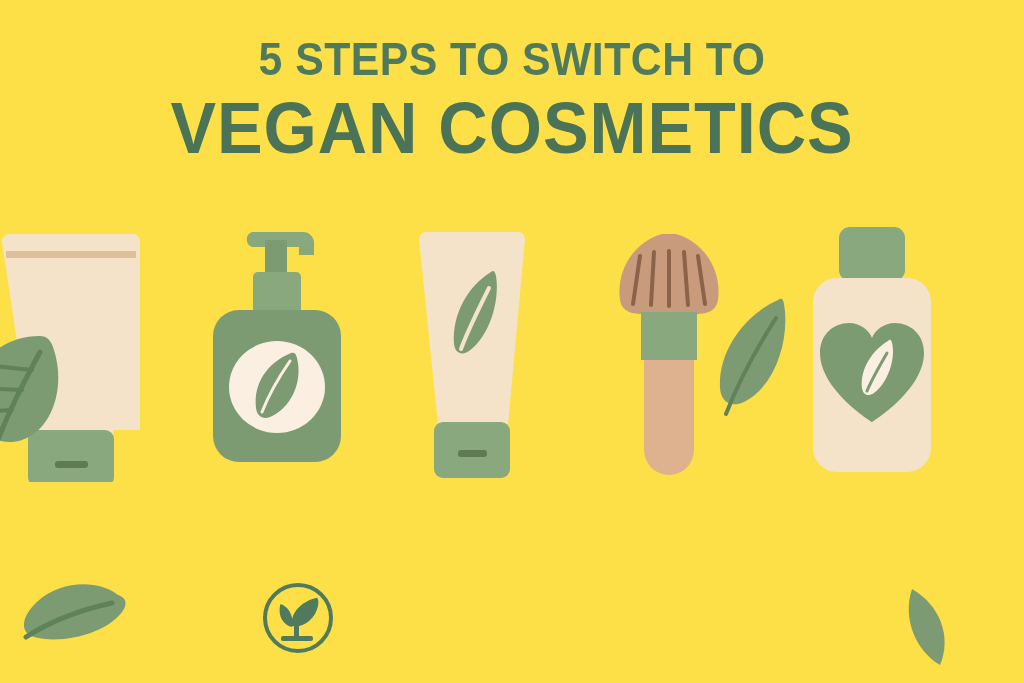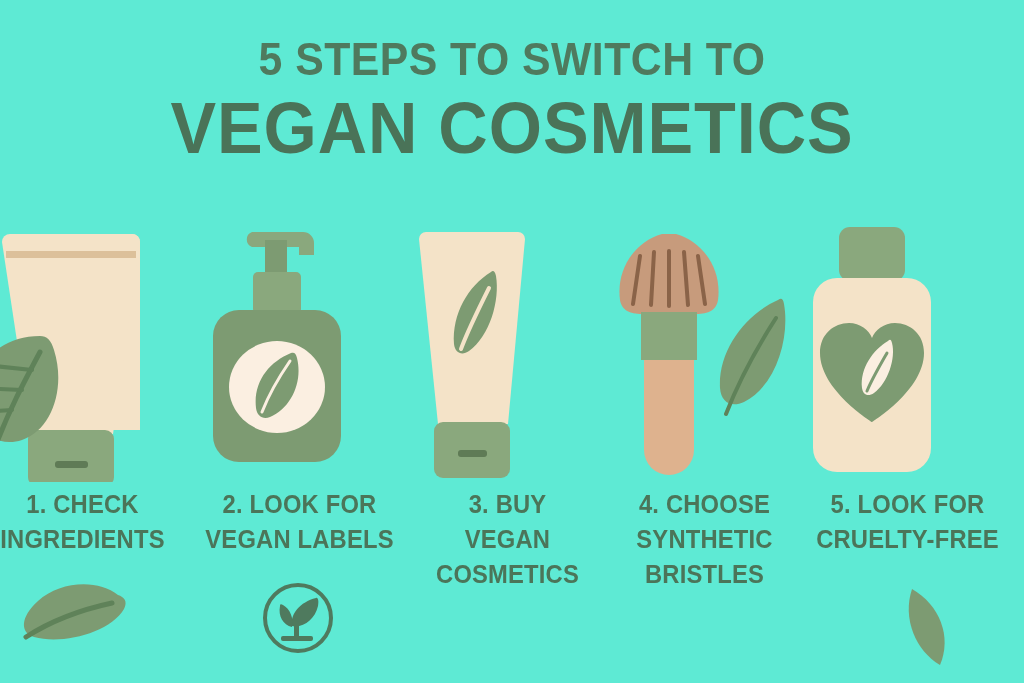--- a/index.html
+++ b/index.html
@@ -120,21 +120,21 @@
     position: absolute;
   }
   .deco-leaf-left   { left: -32px;  top: 330px; }
   .deco-leaf-bl     { left: 14px;   top: 575px; }
   .deco-badge       { left: 258px;  top: 578px; }
   .deco-leaf-br     { left: 896px;  top: 585px; }
 </style>
 </head>
 <body style="background: rgb(252, 246, 236);">
 
-<div id="infographic" style="background: #5eead4;">
+<div id="infographic" style="background: #fde047;">
 
   <div class="title-block">
     <span class="title-line-1">5 STEPS TO SWITCH TO</span>
     <span class="title-line-2">VEGAN COSMETICS</span>
   </div>
 
   <div class="steps-row">
 
     <div class="step col-1">
       <div class="step-art">
@@ -227,34 +227,20 @@
                    C119 168 67 200 67 200 Z" fill="#7d9b72"></path>
 
           <path d="M83 119 C68 128 55 146 57 166 C58 173 63 175 69 171 C83 161 91 136 87 121 C86 117 85 117 83 119 Z" fill="#fbefe1"></path>
           <path d="M82 131 C74 145 67 157 62 169" stroke="#7d9b72" stroke-width="3" fill="none" stroke-linecap="round"></path>
         </svg>
       </div>
     </div>
 
   </div>
 
-  <div class="labels-row">
-    <div class="step-label lbl-1">1. CHECK
-INGREDIENTS</div>
-    <div class="step-label lbl-2">2. LOOK FOR
-VEGAN LABELS</div>
-    <div class="step-label lbl-3">3.  BUY
-VEGAN
-COSMETICS</div>
-    <div class="step-label lbl-4">4. CHOOSE
-SYNTHETIC
-BRISTLES</div>
-    <div class="step-label lbl-5">5. LOOK FOR
-CRUELTY-FREE</div>
-  </div>
 
   <div class="deco deco-leaf-left">
     <svg width="110" height="150" viewBox="0 0 110 150">
       <path d="M72 6 C28 6 2 40 4 74 C6 102 30 118 54 110 C84 100 98 58 86 20 C83 10 79 6 72 6 Z" fill="#7d9b72"></path>
       <path d="M72 22 C56 52 40 82 26 120" stroke="#5f8259" stroke-width="5" fill="none" stroke-linecap="round"></path>
       <g stroke="#5f8259" stroke-width="4" stroke-linecap="round">
         <line x1="64" y1="40" x2="26" y2="36"></line>
         <line x1="54" y1="60" x2="14" y2="58"></line>
         <line x1="44" y1="80" x2="10" y2="82"></line>
       </g>

